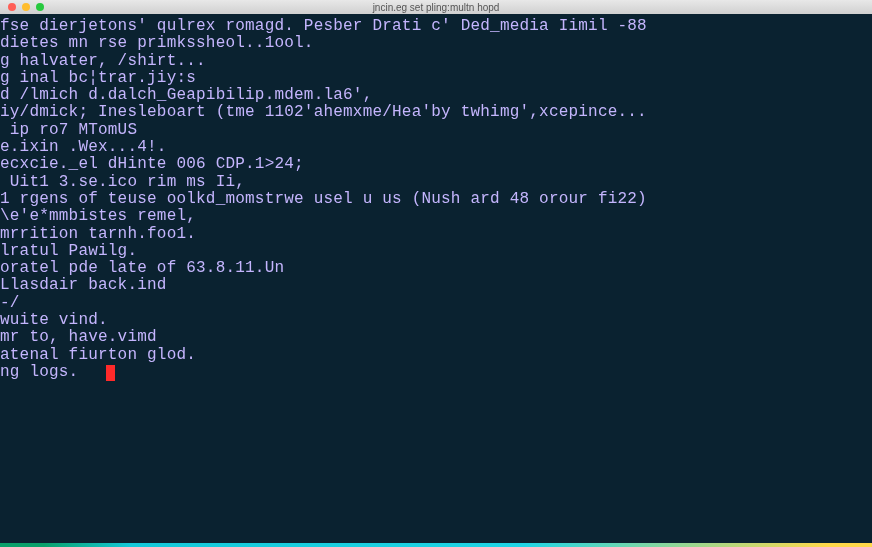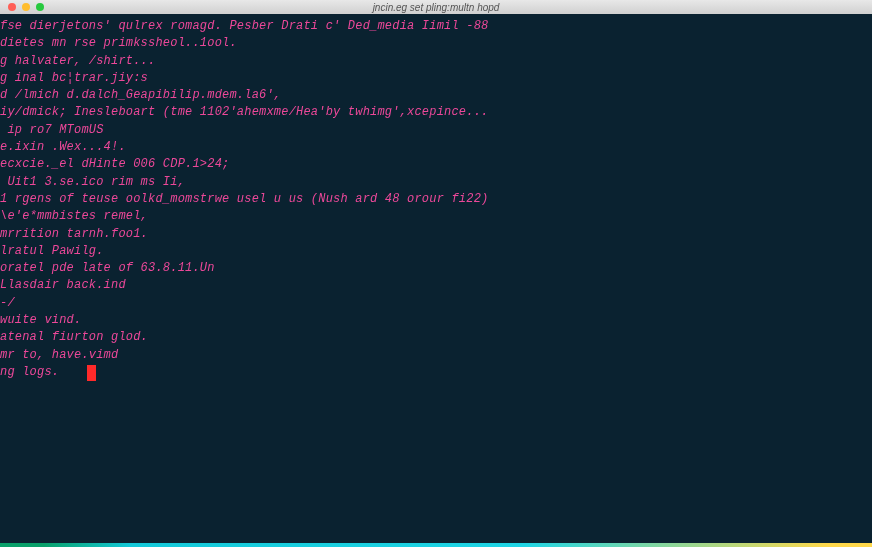--- a/index.html
+++ b/index.html
@@ -1,19 +1,18 @@
 <!DOCTYPE html>
 <html><head>
   <meta charset="utf-8">
   <style>
     * {
       margin: 0;
       padding: 0;
       box-sizing: border-box;
-      font-style: italic;
     }
     body {
       width: 872px;
       height: 547px;
       background: #0a2230;
       font-family: "Courier New", monospace;
       overflow: hidden;
       position: relative;
     }
     .titlebar {
@@ -42,22 +41,22 @@
       left: 50%;
       transform: translateX(-50%);
       font-size: 10px;
       color: #555;
       font-family: -apple-system, sans-serif;
     }
     .terminal {
       width: 100%;
       height: calc(100% - 14px - 4px);
       padding: 4px 0 0 0;
-      color: #ec4899;
-      font-size: 12px;
+      color: #c4b5fd;
+      font-size: 16px;
       line-height: 17.3px;
       letter-spacing: 0.2px;
       font-weight: 500;
     }
     .line {
       white-space: pre;
       overflow: hidden;
     }
     .cursor {
       display: inline-block;
@@ -112,20 +111,20 @@
   <div class="line">mrrition tarnh.foo1.</div>
   <div class="line"></div>
   <div class="line">lratul Pawilg.</div>
   <div class="line"></div>
   <div class="line">oratel pde late of 63.8.11.Un</div>
   <div class="line"></div>
   <div class="line">Llasdair back.ind</div>
   <div class="line">-/</div>
   <div class="line"></div>
   <div class="line">wuite vind.</div>
+  <div class="line">mr to, have.vimd</div>
   <div class="line">atenal fiurton glod.</div>
-  <div class="line">mr to, have.vimd</div>
   <div class="line last-line">
     <span>ng logs.</span><span class="cursor"></span>
   </div>
 </div>
 
 <div class="bottom-strip"></div>
 
 </body></html>

